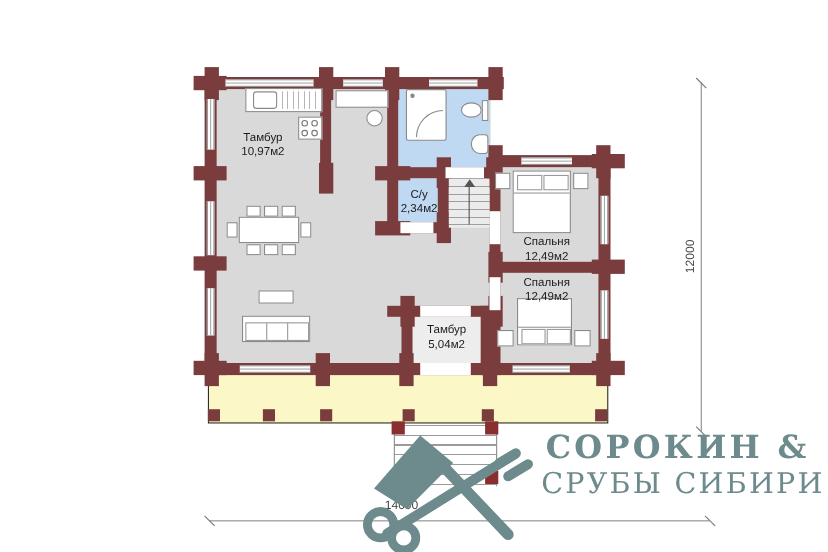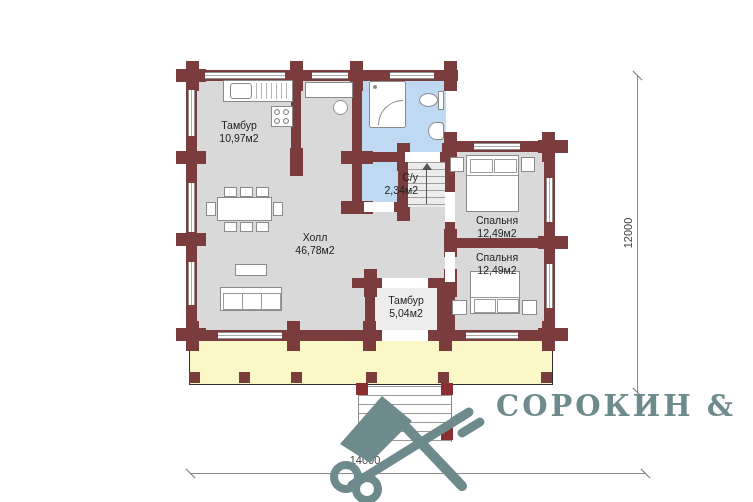--- a/index.html
+++ b/index.html
@@ -183,27 +183,23 @@
     <div style="position:absolute;left:26px;top:27px;width:20px;height:12px;border:1px solid #9a9a9a;background:#fff;"></div>
     <div class="bedline" style="top:25px;"></div>
   </div>
   <div class="furn" style="left:452px;top:300px;width:15px;height:15px;"></div>
   <div class="furn" style="left:522px;top:300px;width:15px;height:15px;"></div>
 
   <div class="lbl" style="left:202px;top:119px;">
     <span>Тамбур</span>
     <span>10,97м2</span>
   </div>
-  <div class="lbl" style="left:344px;top:171px;text-align:right;">
+  <div class="lbl" style="left:344px;top:171px;">
     <span>С/у</span>
     <span>2,34м2</span>
-  </div>
-  <div class="lbl" style="left:278px;top:231px;">
-    <span>Холл</span>
-    <span>46,78м2</span>
   </div>
   <div class="lbl" style="left:369px;top:294px;">
     <span>Тамбур</span>
     <span>5,04м2</span>
   </div>
   <div class="lbl" style="left:460px;top:214px;">
     <span>Спальня</span>
     <span>12,49м2</span>
   </div>
   <div class="lbl" style="left:460px;top:251px;">
@@ -226,15 +222,16 @@
       <circle cx="24" cy="91" r="12" stroke-width="8"></circle>
       <circle cx="45" cy="103" r="11" stroke-width="8"></circle>
       <path d="M132 35 L147 26" stroke-width="9"></path>
       <path d="M140 47 L158 36" stroke-width="9"></path>
       <path d="M64 20 L140 100" stroke-width="10"></path>
     </g>
     <path d="M18 58 L60 10 L90 35 L48 77 Z" fill="#6d8b8c"></path>
   </svg>
   <div id="logo-text">
     <div class="l1">СОРОКИН &amp;</div>
+    <div class="l3">СРУБЫ СИБИРИ</div>
   </div>
 
 </div>
 
 </body></html>

